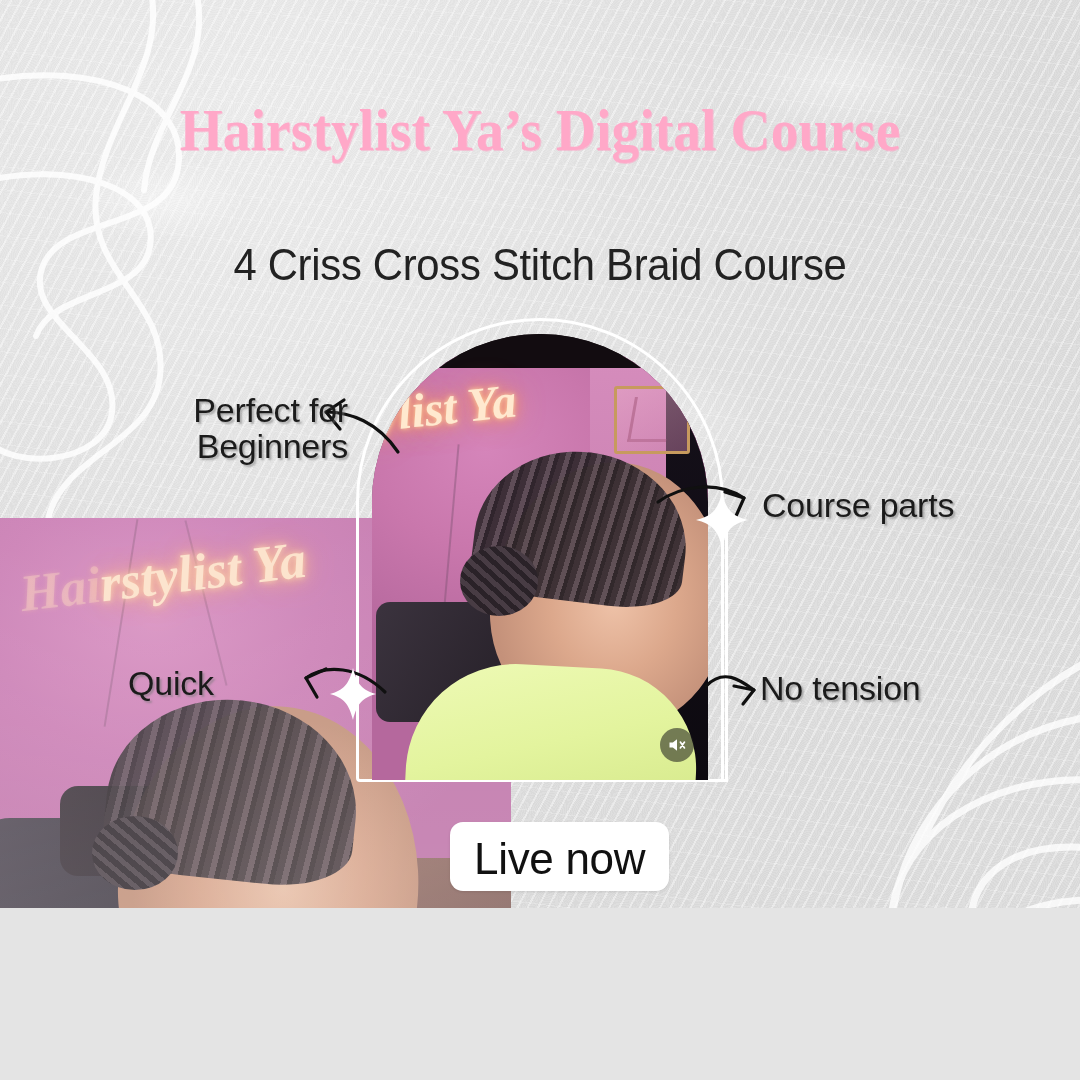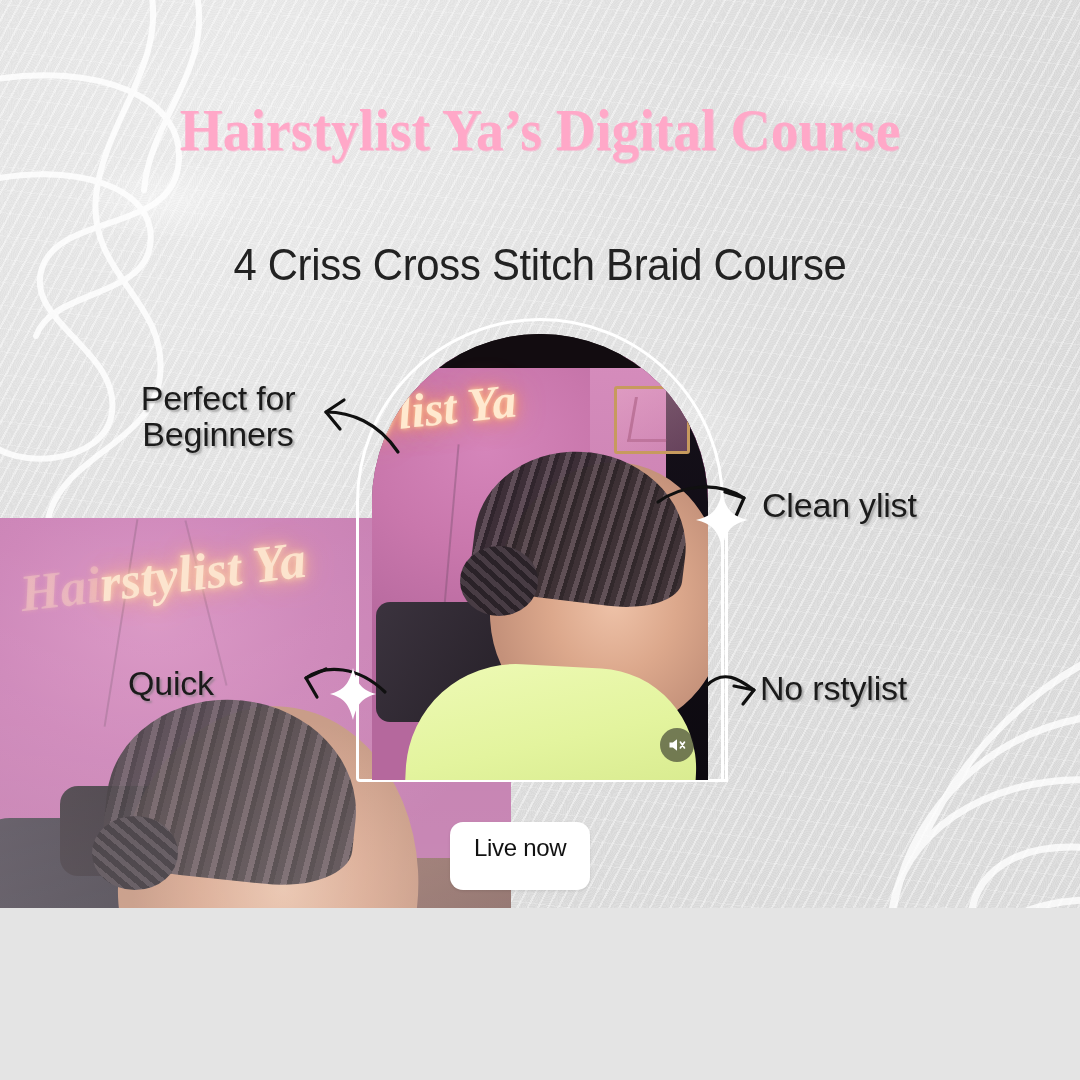--- a/index.html
+++ b/index.html
@@ -219,30 +219,30 @@
     position:absolute;right:14px;bottom:18px;width:34px;height:34px;border-radius:50%;
     background:rgba(25,25,25,.55);display:flex;align-items:center;justify-content:center;
   }
 
   
   .anno{
     position:absolute;color:#1b1b1b;font-size:34px;line-height:1.07;
     text-shadow:2px 2px 2px rgba(120,120,120,.55);
     white-space:pre-line;font-weight:400;letter-spacing:-.2px;
   }
-  .anno.beginners{left:88px;top:380px;width:260px;text-align:center;}
+  .anno.beginners{left:88px;top:392px;width:260px;text-align:right;}
   .anno.clean{left:762px;top:487px;}
   .anno.quick{left:128px;top:655px;margin-top:10px;}
   .anno.tension{left:760px;top:670px;}
 
   .live{
     position:absolute;left:450px;top:822px;
     background:#fff;border-radius:13px;
-    padding:12px 24px 28px 24px;
-    font-size:24px;color:#111;letter-spacing:-.3px;
+    padding:12px 24px 7px 24px;
+    font-size:44px;color:#111;letter-spacing:-.3px;
     box-shadow:0 1px 3px rgba(0,0,0,.10);
   }
 </style>
 </head>
 <body>
 
 <div id="canvas">
 
   <div class="tex t1"></div>
   <div class="tex t2"></div>
@@ -328,19 +328,19 @@
     <g fill="#ffffff">
       <path d="M722 492 C 726 510, 732 516, 748 520 C 732 524, 726 530, 722 548
                C 718 530, 712 524, 696 520 C 712 516, 718 510, 722 492Z"></path>
       <path d="M353 668 C 357 684, 362 690, 376 694 C 362 698, 357 704, 353 720
                C 349 704, 344 698, 330 694 C 344 690, 349 684, 353 668Z"></path>
     </g>
   </svg>
 
   <div class="anno beginners">Perfect for
 Beginners</div>
-  <div class="anno clean">Clean ylist</div>
+  <div class="anno clean">Course parts</div>
   <div class="anno quick">Quick</div>
-  <div class="anno tension">No rstylist</div>
+  <div class="anno tension">No tension</div>
 
   <div class="live">Live now</div>
 
 </div>
 
 </body></html>

